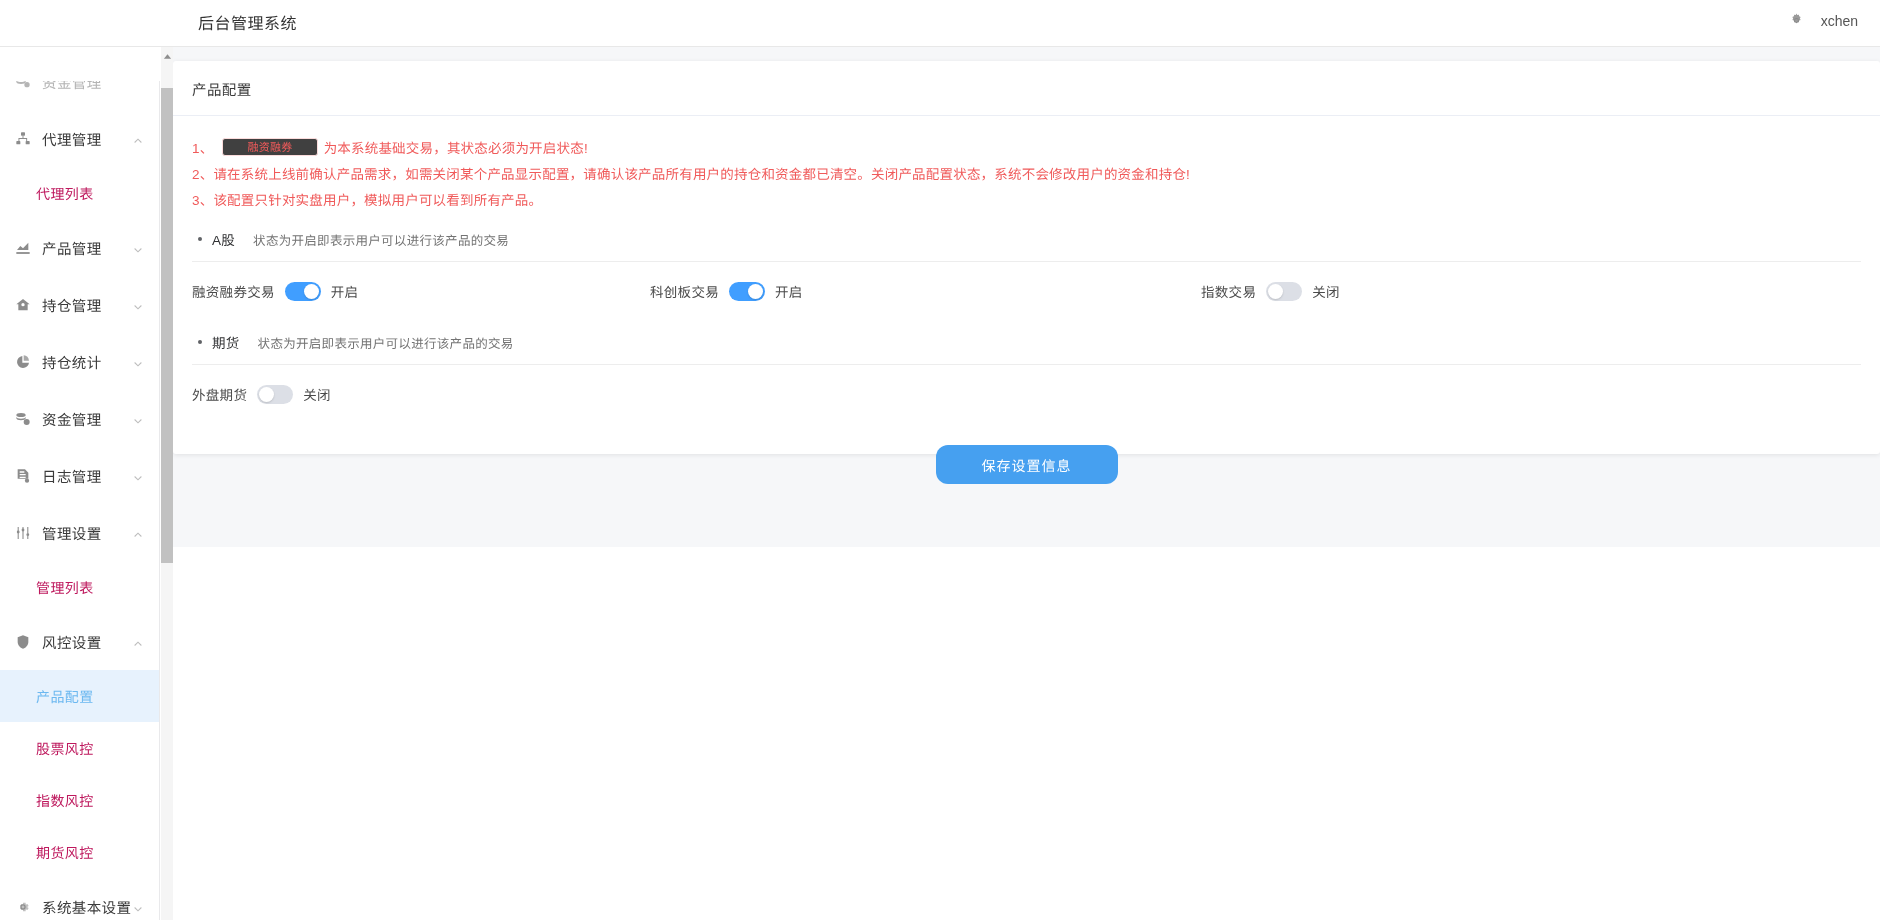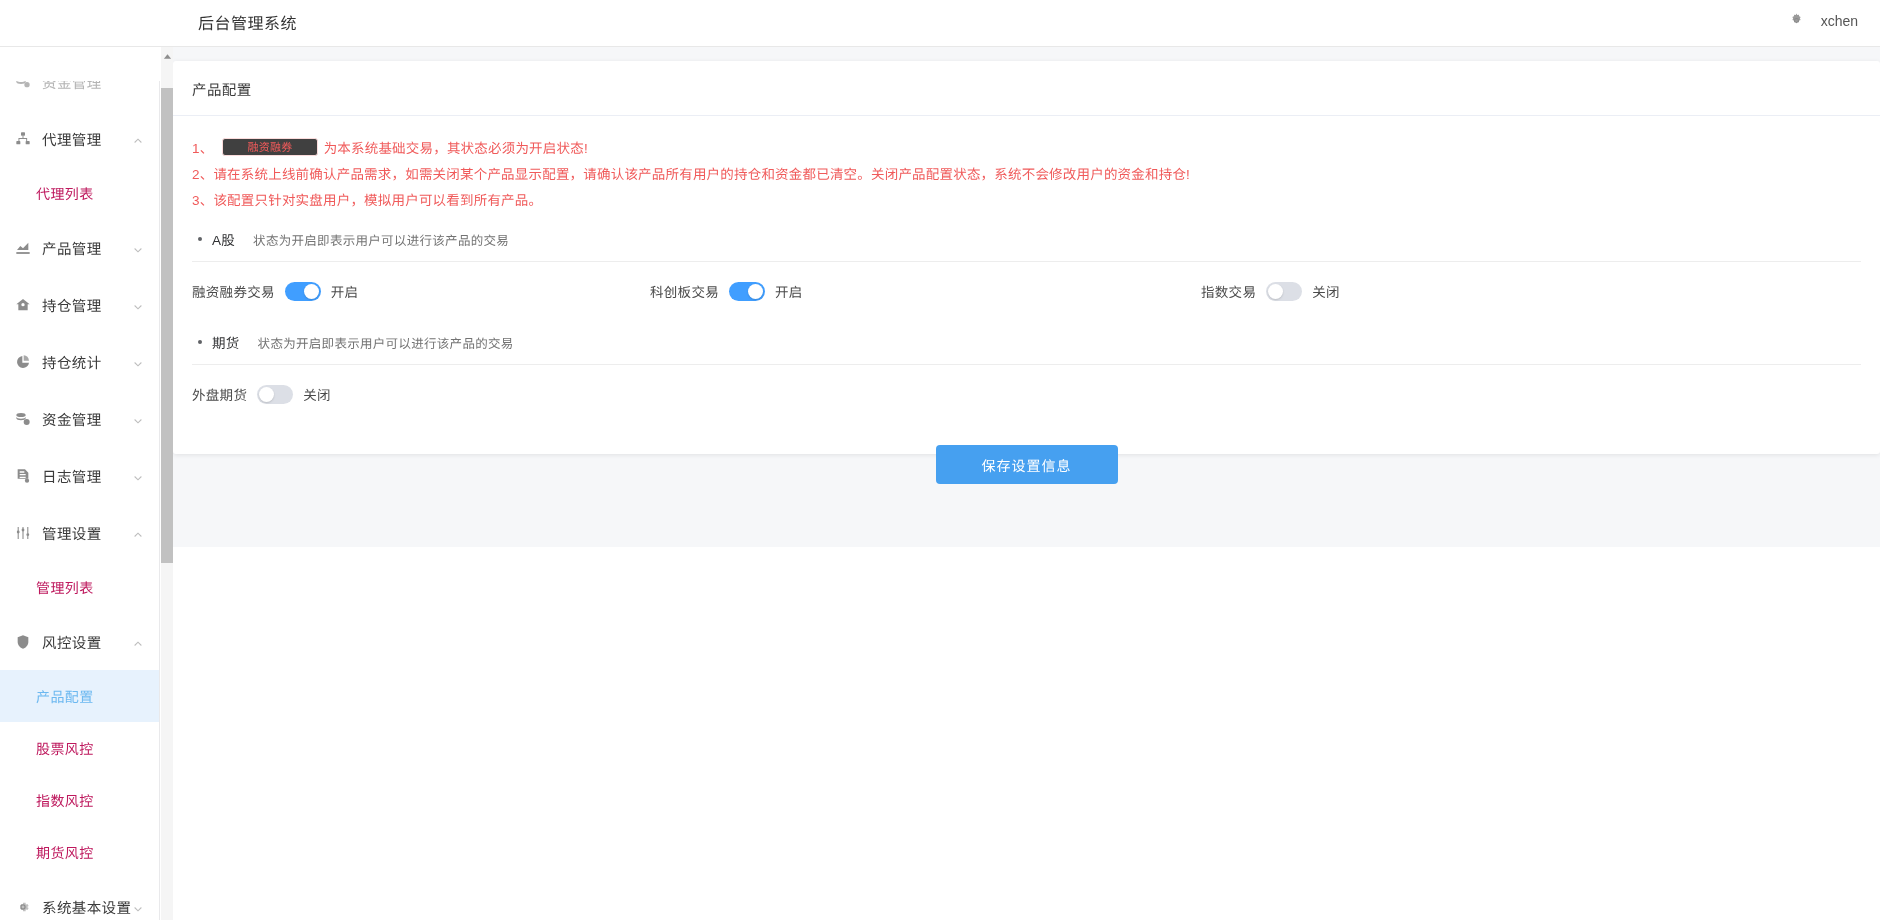--- a/index.html
+++ b/index.html
@@ -301,21 +301,21 @@
   
   .save-wrap {
     display: flex;
     justify-content: center;
     margin-top: 22px;
   }
   .save-btn {
     width: 182px;
     height: 39px;
     border: none;
-    border-radius: 4px;
+    border-radius: 12px;
     background: #46a0f0;
     color: #ffffff;
     font-size: 14px;
     letter-spacing: 1px;
     cursor: pointer;
     font-family: "Liberation Sans", "DejaVu Sans", sans-serif;
   }
 </style>
 </head>
 <body>

